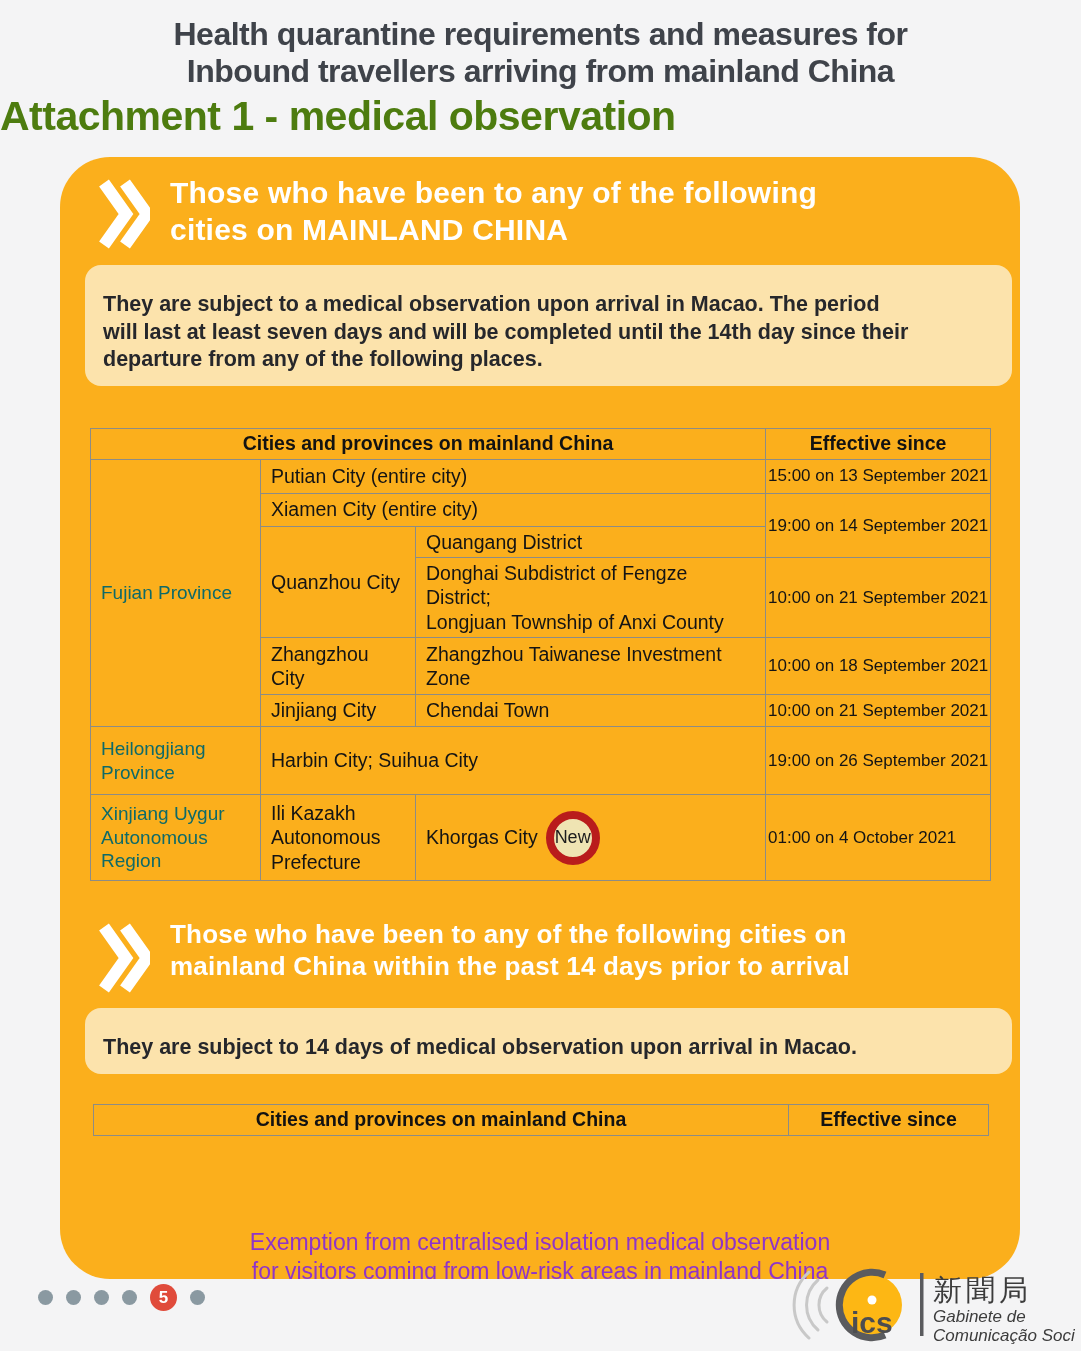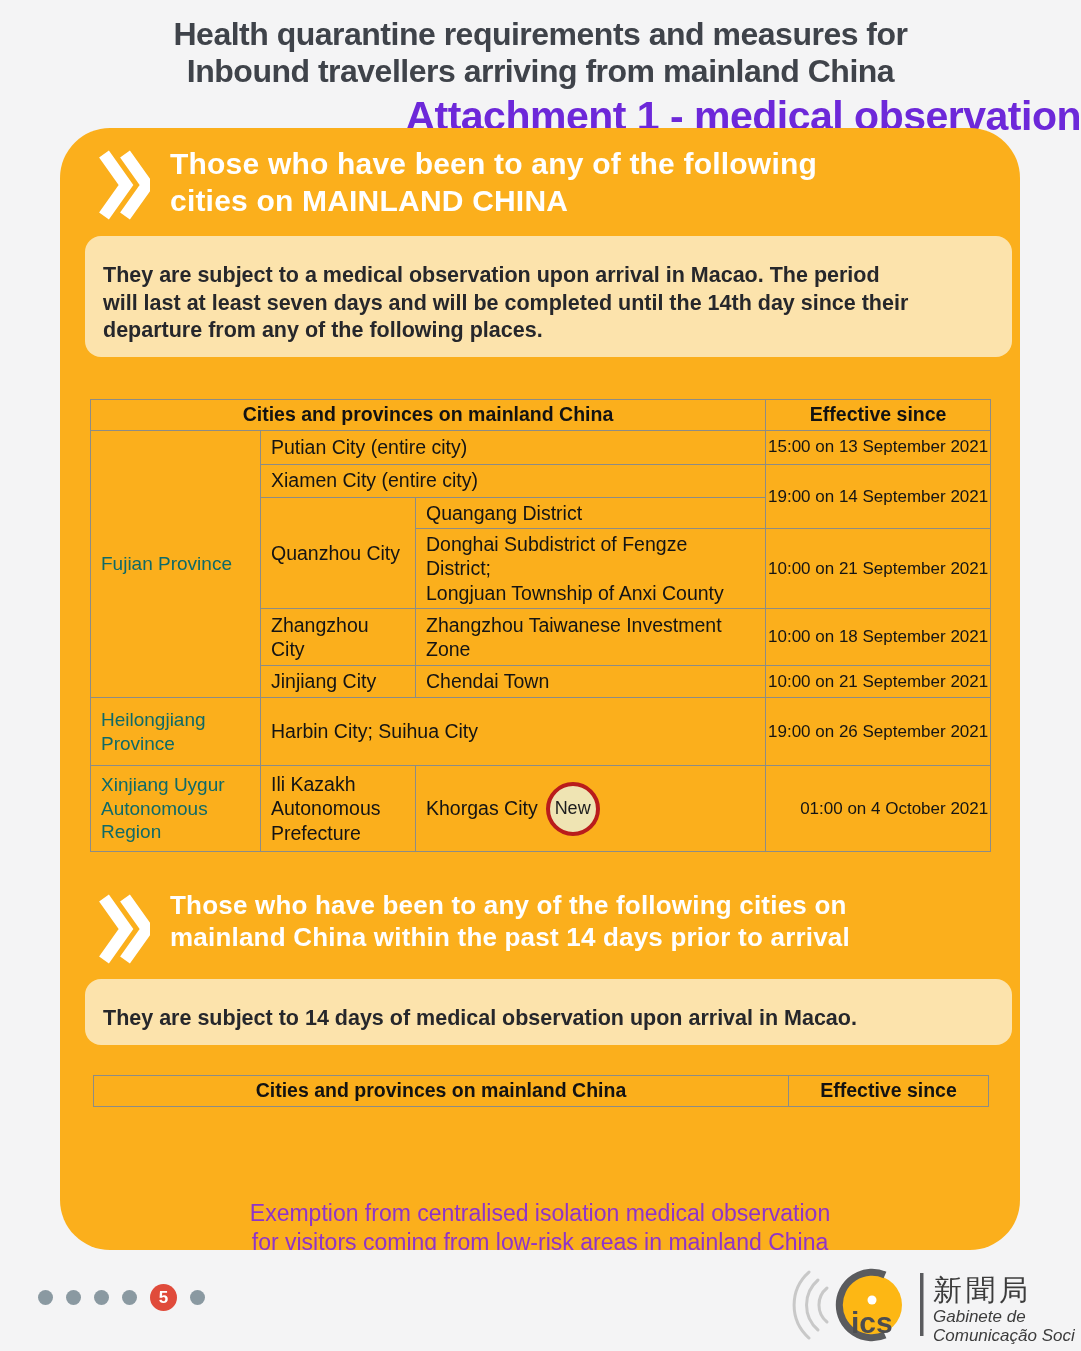--- a/index.html
+++ b/index.html
@@ -8,26 +8,26 @@
     position:relative; width:1081px; height:1351px;
     background:#f4f4f5; overflow:hidden; margin:0 auto;
   }
   
   .title {
     padding-top:16px; text-align:center;
     font-size:32px; font-weight:800; line-height:1.15;
     color:#3F434A; letter-spacing:-0.5px; white-space:pre-line;
   }
   .subtitle {
-    text-align:right; font-size:41px; font-weight:800;
-    color:#6d28d9; letter-spacing:-0.5px; margin-top:3px;
+    text-align:left; font-size:41px; font-weight:800;
+    color:#4d7c0f; letter-spacing:-0.5px; margin-top:3px;
   }
   
   .card {
-    position:absolute; left:60px; top:128px; width:960px; height:1122px;
+    position:absolute; left:60px; top:157px; width:960px; height:1122px;
     background:#FBAF1C; border-radius:50px; overflow:hidden;
   }
   .section-head { display:flex; align-items:flex-start; gap:20px; margin:18px 30px 0 38px; }
   .section-head svg { flex:0 0 auto; margin-top:3px; }
   .head-txt {
     color:#ffffff; font-weight:800; line-height:1.22;
     white-space:pre-line; letter-spacing:0.2px;
   }
   .head-1 { font-size:30px; }
   .head-2 { font-size:26px; }
@@ -44,26 +44,26 @@
   th, td { border:1px solid #8C8C85; }
   th {
     font-size:19.5px; font-weight:700; color:#121212;
     height:31px; text-align:center; padding:2px 4px;margin-left:15px;
   }
   td {
     font-size:19.5px; color:#141414; padding:3px 10px;
     vertical-align:middle; line-height:1.25;margin-top:22px;
   }
   .province { color:#0E6A68; font-weight:400; font-size:19px; }
-  .date { font-size:17px; text-align:right; white-space:nowrap; padding:0 2px; }
+  .date { font-size:17px; text-align:left; white-space:nowrap; padding:0 2px; }
   .preline { white-space:pre-line; }
   .khorgas-wrap { display:flex; align-items:center; gap:8px; }
   .new-badge {
     flex:0 0 auto; width:54px; height:54px; border-radius:50%;
-    background:#EFE4B3; border:4px solid #b91c1c;
+    background:#EFE4B3; border:8px solid #b91c1c;
     display:flex; align-items:center; justify-content:center;
     font-size:18px; color:#1D1D1D;
   }
   
   .exemption {
     margin-top:92px; text-align:center;
     font-size:23px; font-weight:400; color:#8F34C9;
     line-height:1.3; white-space:pre-line;
   }
   

